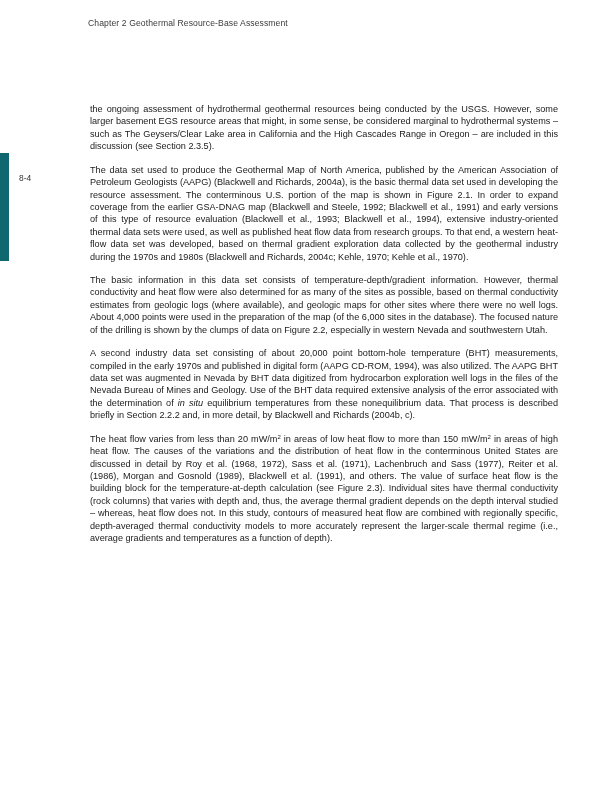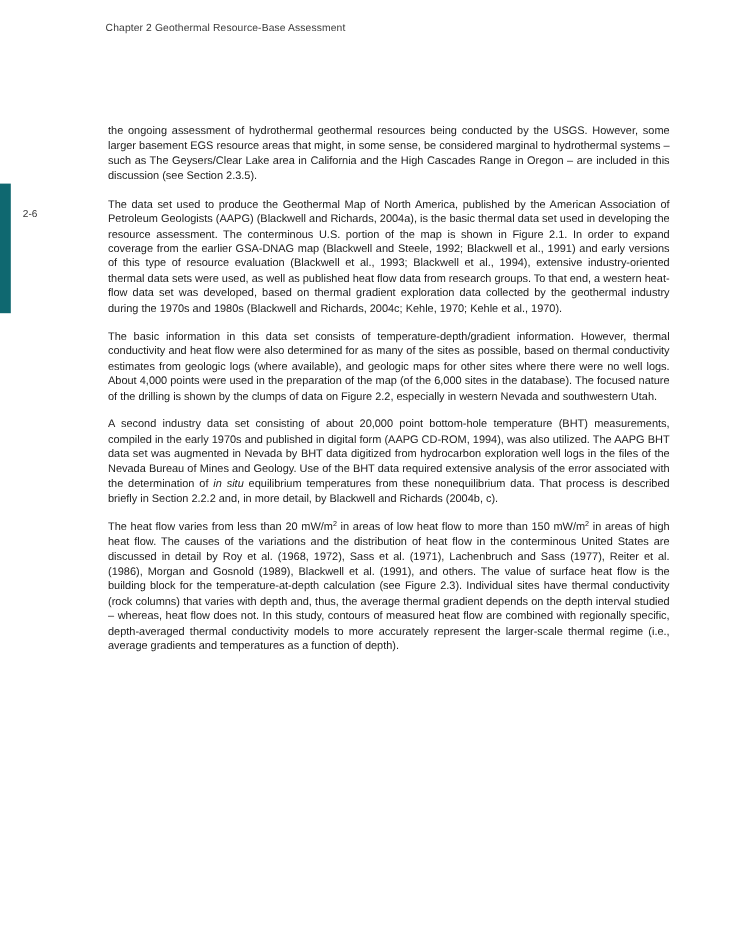--- a/index.html
+++ b/index.html
@@ -59,21 +59,21 @@
     }
   </style>
 </head>
 <body>
 
 <div class="running-header">
   <span>Chapter 2  Geothermal Resource-Base Assessment</span>
 </div>
 
 <div class="side-bar"></div>
-<div class="page-number">2-6</div>
+<div class="page-number">8-4</div>
 
 <div class="body-text">
   <p>the ongoing assessment of hydrothermal geothermal resources being conducted by the USGS. However, some larger basement EGS resource areas that might, in some sense, be considered marginal to hydrothermal systems – such as The Geysers/Clear Lake area in California and the High Cascades Range in Oregon – are included in this discussion (see Section 2.3.5).</p>
   <p>The data set used to produce the Geothermal Map of North America, published by the American Association of Petroleum Geologists (AAPG) (Blackwell and Richards, 2004a), is the basic thermal data set used in developing the resource assessment. The conterminous U.S. portion of the map is shown in Figure 2.1. In order to expand coverage from the earlier GSA-DNAG map (Blackwell and Steele, 1992; Blackwell et al., 1991) and early versions of this type of resource evaluation (Blackwell et al., 1993; Blackwell et al., 1994), extensive industry-oriented thermal data sets were used, as well as published heat flow data from research groups. To that end, a western heat-flow data set was developed, based on thermal gradient exploration data collected by the geothermal industry during the 1970s and 1980s (Blackwell and Richards, 2004c; Kehle, 1970; Kehle et al., 1970).</p>
   <p>The basic information in this data set consists of temperature-depth/gradient information. However, thermal conductivity and heat flow were also determined for as many of the sites as possible, based on thermal conductivity estimates from geologic logs (where available), and geologic maps for other sites where there were no well logs. About 4,000 points were used in the preparation of the map (of the 6,000 sites in the database). The focused nature of the drilling is shown by the clumps of data on Figure 2.2, especially in western Nevada and southwestern Utah.</p>
   <p><span>A second industry data set consisting of about 20,000 point bottom-hole temperature (BHT) measurements, compiled in the early 1970s and published in digital form (AAPG CD-ROM, 1994), was also utilized. The AAPG BHT data set was augmented in Nevada by BHT data digitized from hydrocarbon exploration well logs in the files of the Nevada Bureau of Mines and Geology. Use of the BHT data required extensive analysis of the error associated with the determination of </span><em>in situ</em><span> equilibrium temperatures from these nonequilibrium data. That process is described briefly in Section 2.2.2 and, in more detail, by Blackwell and Richards (2004b, c).</span></p>
   <p><span>The heat flow varies from less than 20 mW/m</span><sup>2</sup><span> in areas of low heat flow to more than 150 mW/m</span><sup>2</sup><span> in areas of high heat flow. The causes of the variations and the distribution of heat flow in the conterminous United States are discussed in detail by Roy et al. (1968, 1972), Sass et al. (1971), Lachenbruch and Sass (1977), Reiter et al. (1986), Morgan and Gosnold (1989), Blackwell et al. (1991), and others. The value of surface heat flow is the building block for the temperature-at-depth calculation (see Figure 2.3). Individual sites have thermal conductivity (rock columns) that varies with depth and, thus, the average thermal gradient depends on the depth interval studied – whereas, heat flow does not. In this study, contours of measured heat flow are combined with regionally specific, depth-averaged thermal conductivity models to more accurately represent the larger-scale thermal regime (i.e., average gradients and temperatures as a function of depth).</span></p>
 </div>
 
 </body></html>

